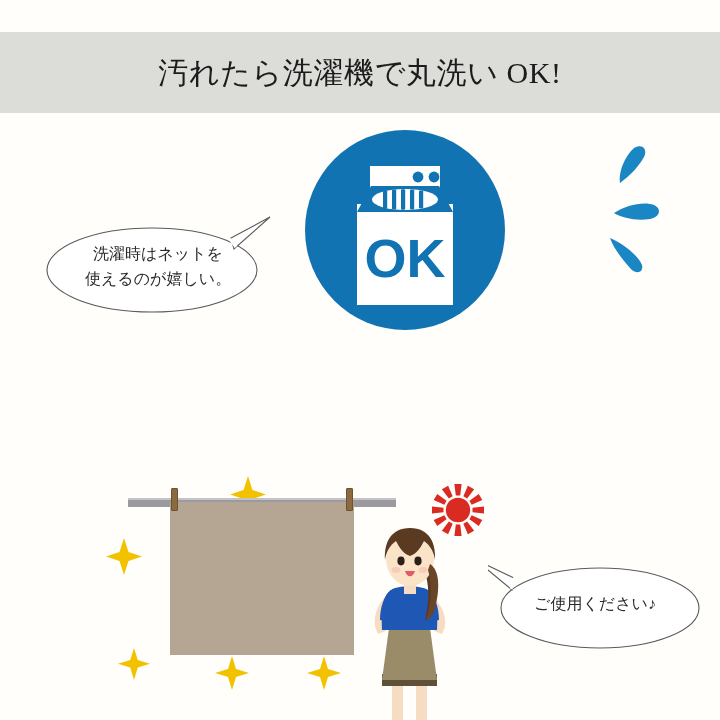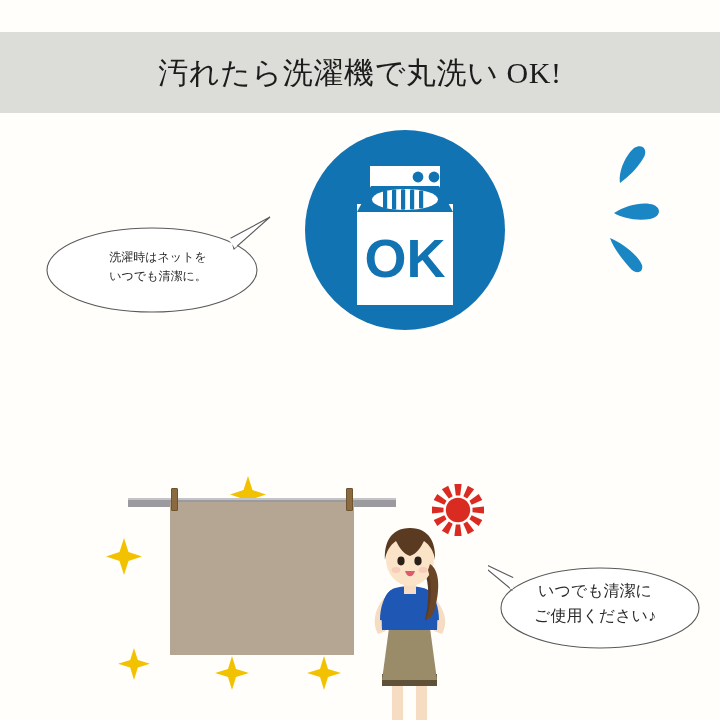--- a/index.html
+++ b/index.html
@@ -60,21 +60,21 @@
   }
   #bubble-net .bubble-text {
     position: absolute;
     left: 0; top: 0;
     width: 228px; height: 98px;
     display: flex;
     flex-direction: column;
     align-items: center;
     justify-content: center;
     font-family: "Liberation Sans", "DejaVu Sans", sans-serif;
-    font-size: 12px;
+    font-size: 16px;
     color: #2a2a2a;
     line-height: 1.55;
     padding-top: 4px;
     box-sizing: border-box;
   }
   #bubble-net .bubble-text span { display: block; white-space: nowrap; }
 
   
   #splash { position: absolute; left: 578px; top: 22px; }
 
@@ -177,21 +177,21 @@
     </svg>
 
     <div id="bubble-net">
       <svg width="228" height="98" viewBox="0 0 228 98" style="position:absolute;left:0;top:0">
         <ellipse cx="108" cy="54" rx="105" ry="42" fill="#ffffff" stroke="#5a5a5a" stroke-width="1.1"></ellipse>
         <path d="M187 22 L226 1 L190 33 Z" fill="#ffffff" stroke="#5a5a5a" stroke-width="1.1"></path>
         <path d="M186 23 L192 31" stroke="#ffffff" stroke-width="3"></path>
       </svg>
       <div class="bubble-text">
         <span>洗濯時はネットを</span>
-        <span>いつでも清潔に。</span>
+        <span>使えるのが嬉しい。</span>
       </div>
     </div>
 
     <svg id="splash" width="110" height="140" viewBox="0 0 110 140">
       <path d="M42 48 C40 36 48 20 56 13 C64 8 70 14 66 22 C60 33 50 42 42 48 Z" fill="#1b86c4"></path>
       <path d="M36 78 C48 70 66 66 76 70 C84 74 82 82 72 84 C58 86 44 83 36 78 Z" fill="#1b86c4"></path>
       <path d="M32 103 C44 108 60 120 64 130 C66 138 58 140 52 133 C43 123 35 112 32 103 Z" fill="#1b86c4"></path>
     </svg>
   </div>
 
@@ -295,18 +295,17 @@
       <path d="M47 47 C49 54 55 54 57 47 Z" fill="#e05a6e"></path>
     </svg>
 
     <div id="bubble-clean">
       <svg width="214" height="92" viewBox="0 0 214 92" style="position:absolute;left:0;top:0">
         <ellipse cx="112" cy="50" rx="99" ry="40" fill="#ffffff" stroke="#5a5a5a" stroke-width="1.1"></ellipse>
         <path d="M26 20 L-12 2 L24 32 Z" fill="#ffffff" stroke="#5a5a5a" stroke-width="1.1"></path>
         <path d="M27 19 L23 31" stroke="#ffffff" stroke-width="3"></path>
       </svg>
       <div class="bubble-text">
-        <span>いつでも清潔に</span>
         <span>ご使用ください♪</span>
       </div>
     </div>
   </div>
 </div>
 
 </body></html>

